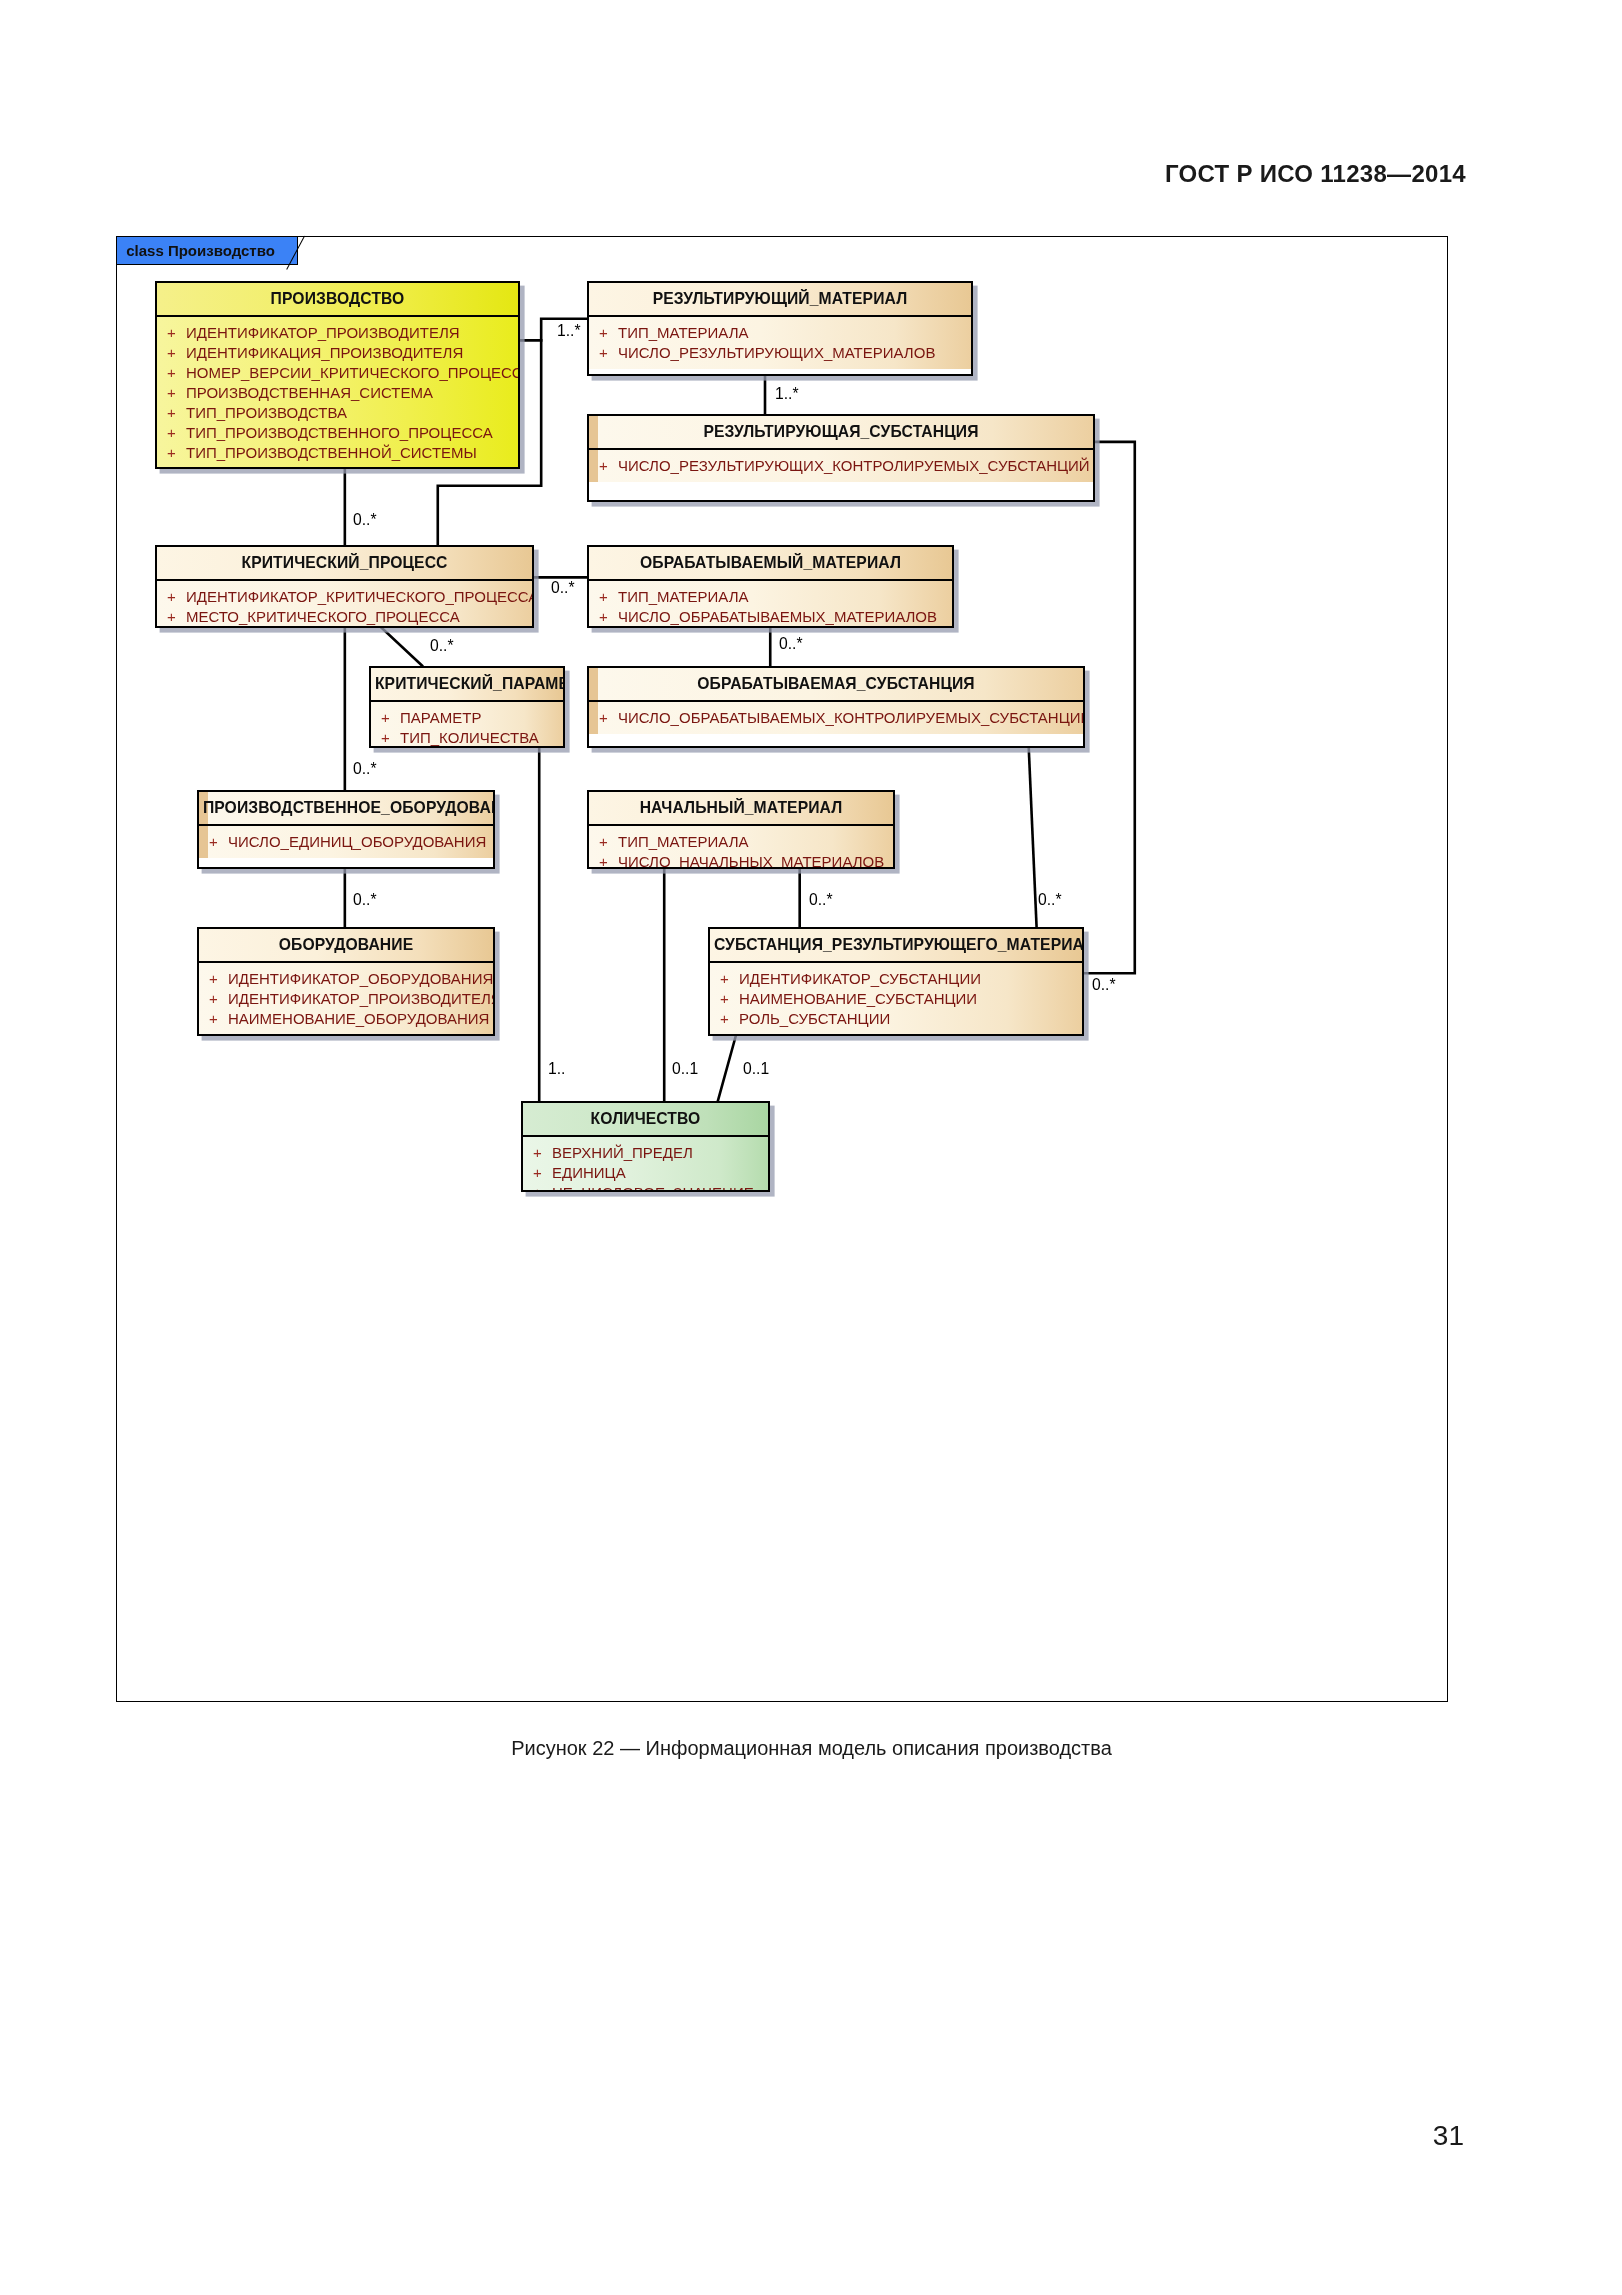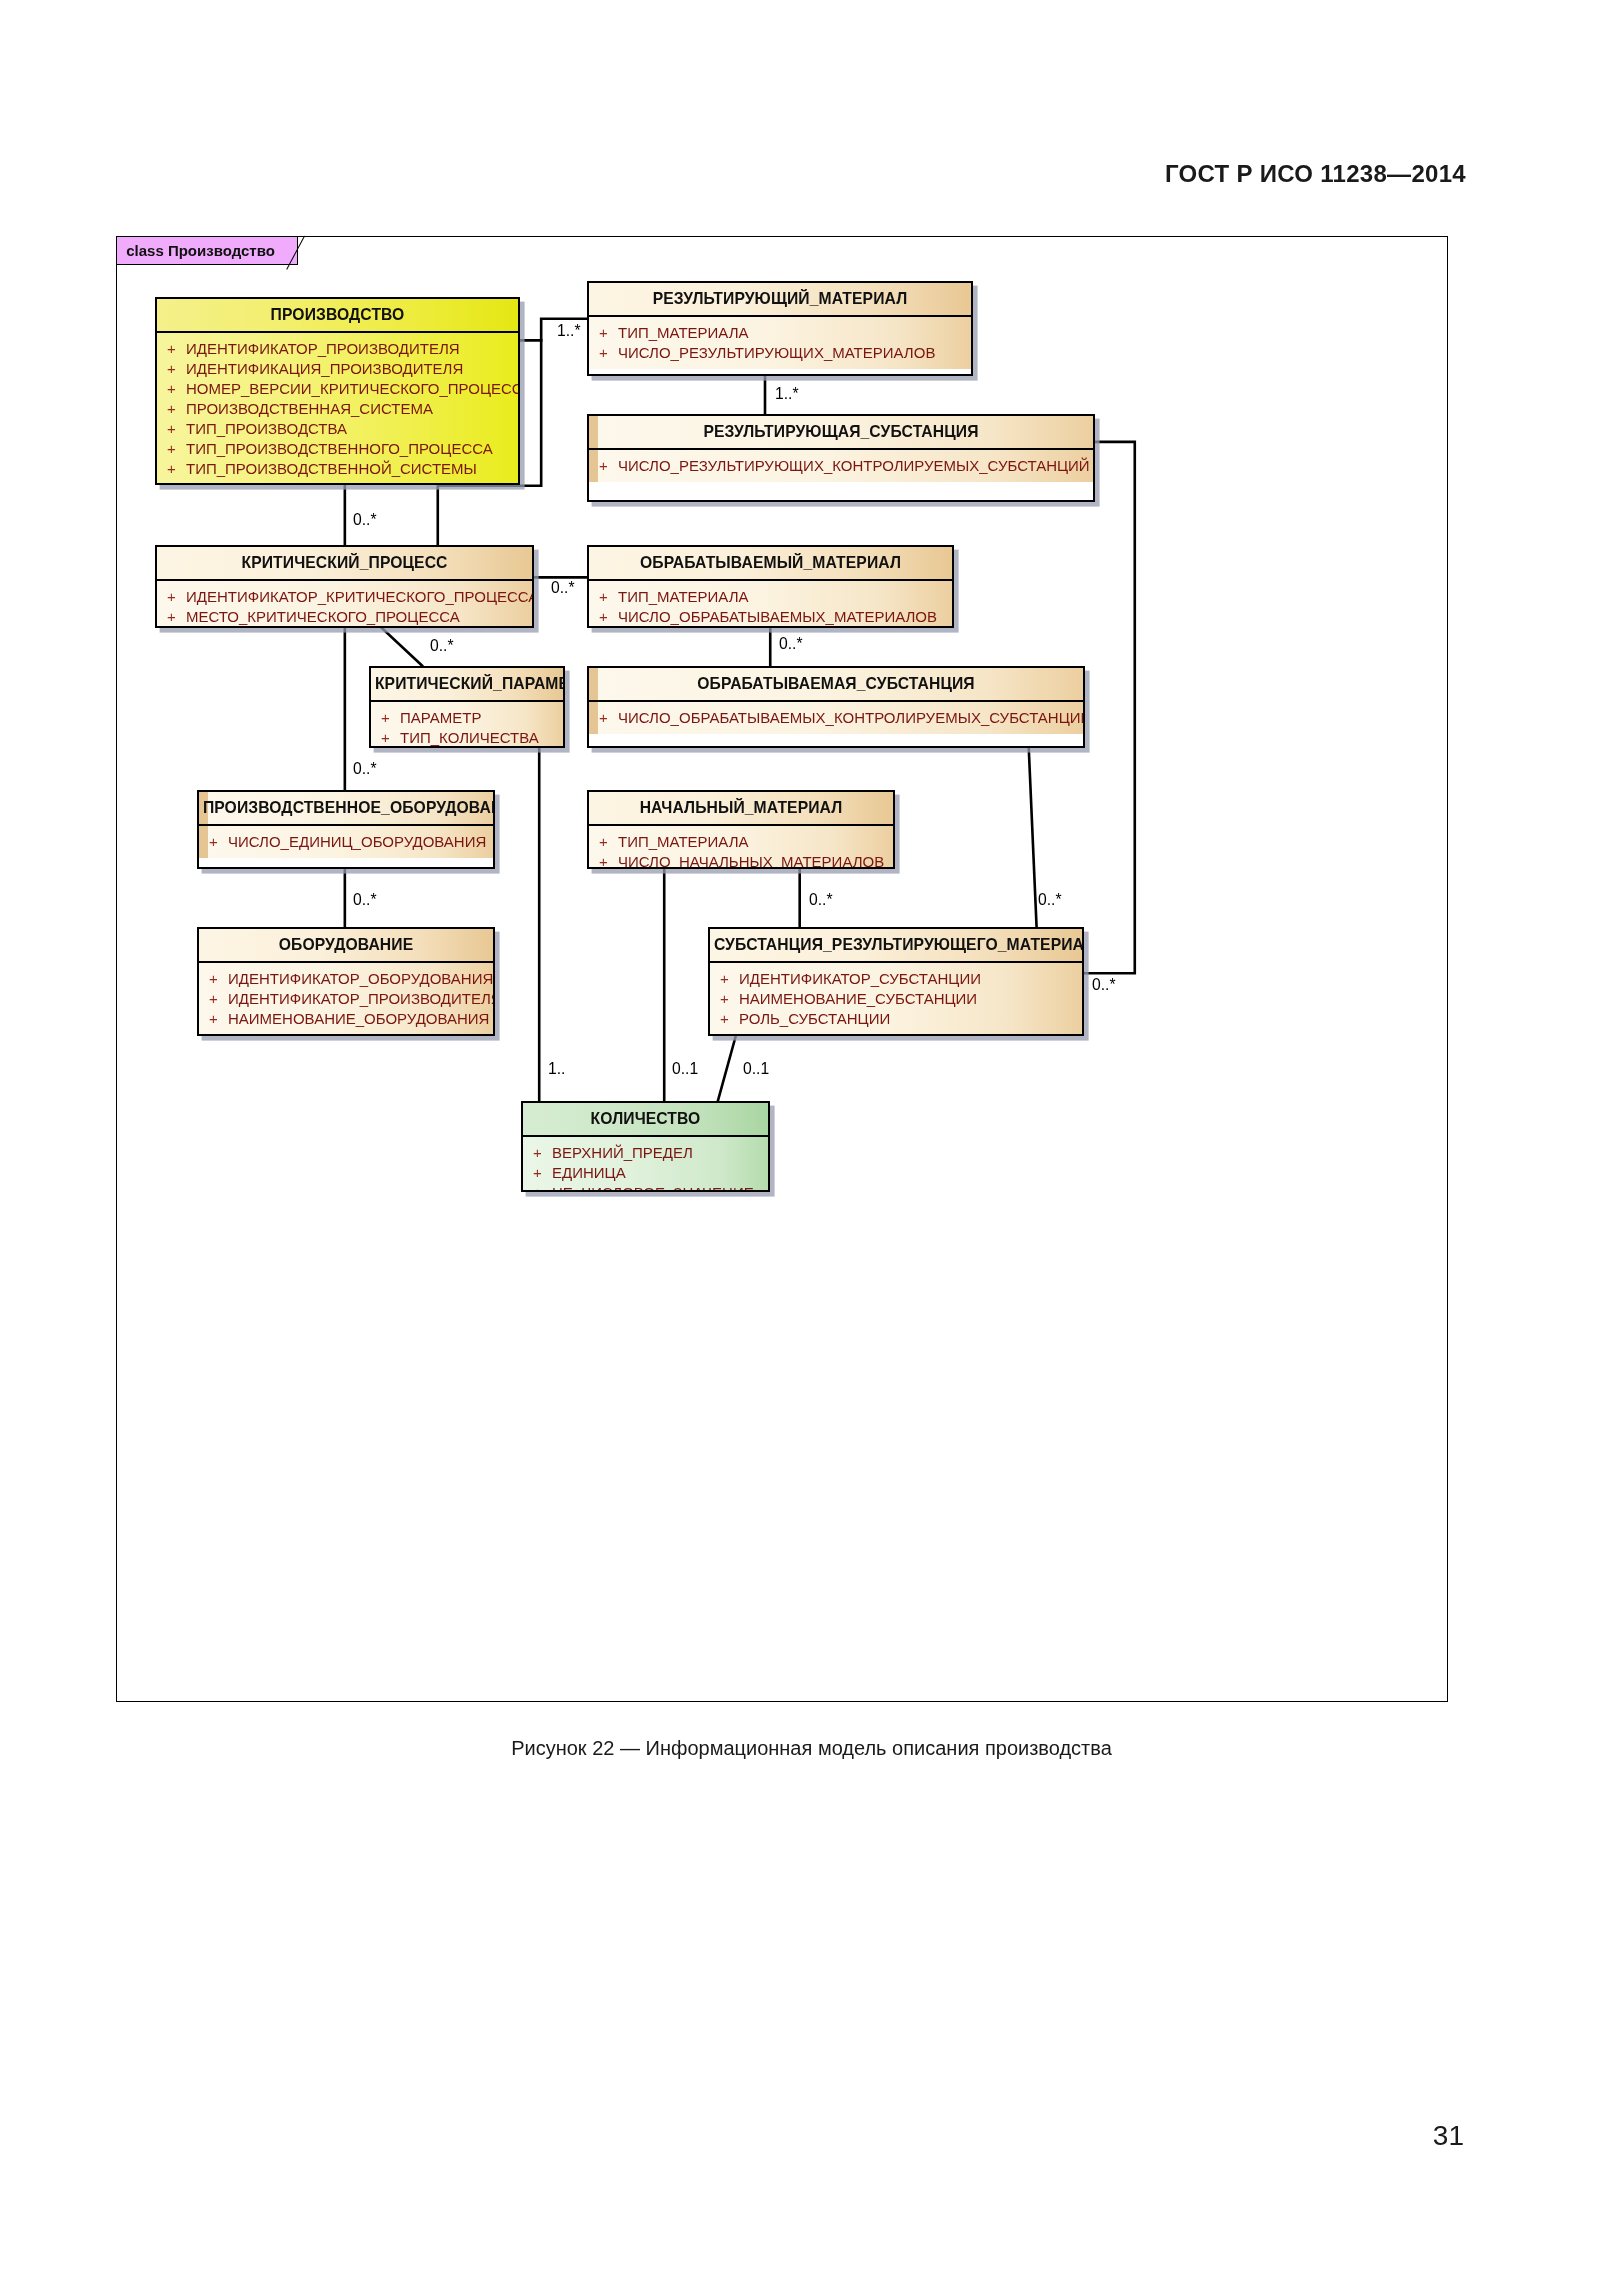--- a/index.html
+++ b/index.html
@@ -64,21 +64,21 @@
     height: 27.5px;
     padding: 0 22px 0 9.2px;
     border-right: 1.3px solid #000;
     border-bottom: 1.3px solid #000;
     box-sizing: border-box;
     display: flex;
     align-items: center;
     font-size: 15px;
     font-weight: bold;
     color: #111;
-    background: #f0abfc;
+    background: #3b82f6;
     white-space: nowrap;
   }
   .frame-tab::after {
     content: "";
     position: absolute;
     right: -8.5px;
     top: -0.7px;
     width: 1.3px;
     height: 38px;
     background: #000;
@@ -220,21 +220,21 @@
   <div class="mult" style="left:662px; top:398px;">0..*</div>
   <div class="mult" style="left:236px;  top:523px;">0..*</div>
   <div class="mult" style="left:236px;  top:654px;">0..*</div>
   <div class="mult" style="left:692px; top:654px;">0..*</div>
   <div class="mult" style="left:921px; top:654px;">0..*</div>
   <div class="mult" style="left:975px; top:739px;">0..*</div>
   <div class="mult" style="left:431px;  top:823px;">1..</div>
   <div class="mult" style="left:555px;  top:823px;">0..1</div>
   <div class="mult" style="left:626px;  top:823px;">0..1</div>
 
-  <div class="uml theme-yellow" style="left:38px; top:44px; width:365px; height:188px;margin-top:16px;">
+  <div class="uml theme-yellow" style="left:38px; top:44px; width:365px; height:188px;">
     <div class="title">ПРОИЗВОДСТВО</div>
     <div class="attrs">
       <div class="attr">
           <span class="vis">+</span>
           <span class="nm">ИДЕНТИФИКАТОР_ПРОИЗВОДИТЕЛЯ</span>
         </div>
       <div class="attr">
           <span class="vis">+</span>
           <span class="nm">ИДЕНТИФИКАЦИЯ_ПРОИЗВОДИТЕЛЯ</span>
         </div>

